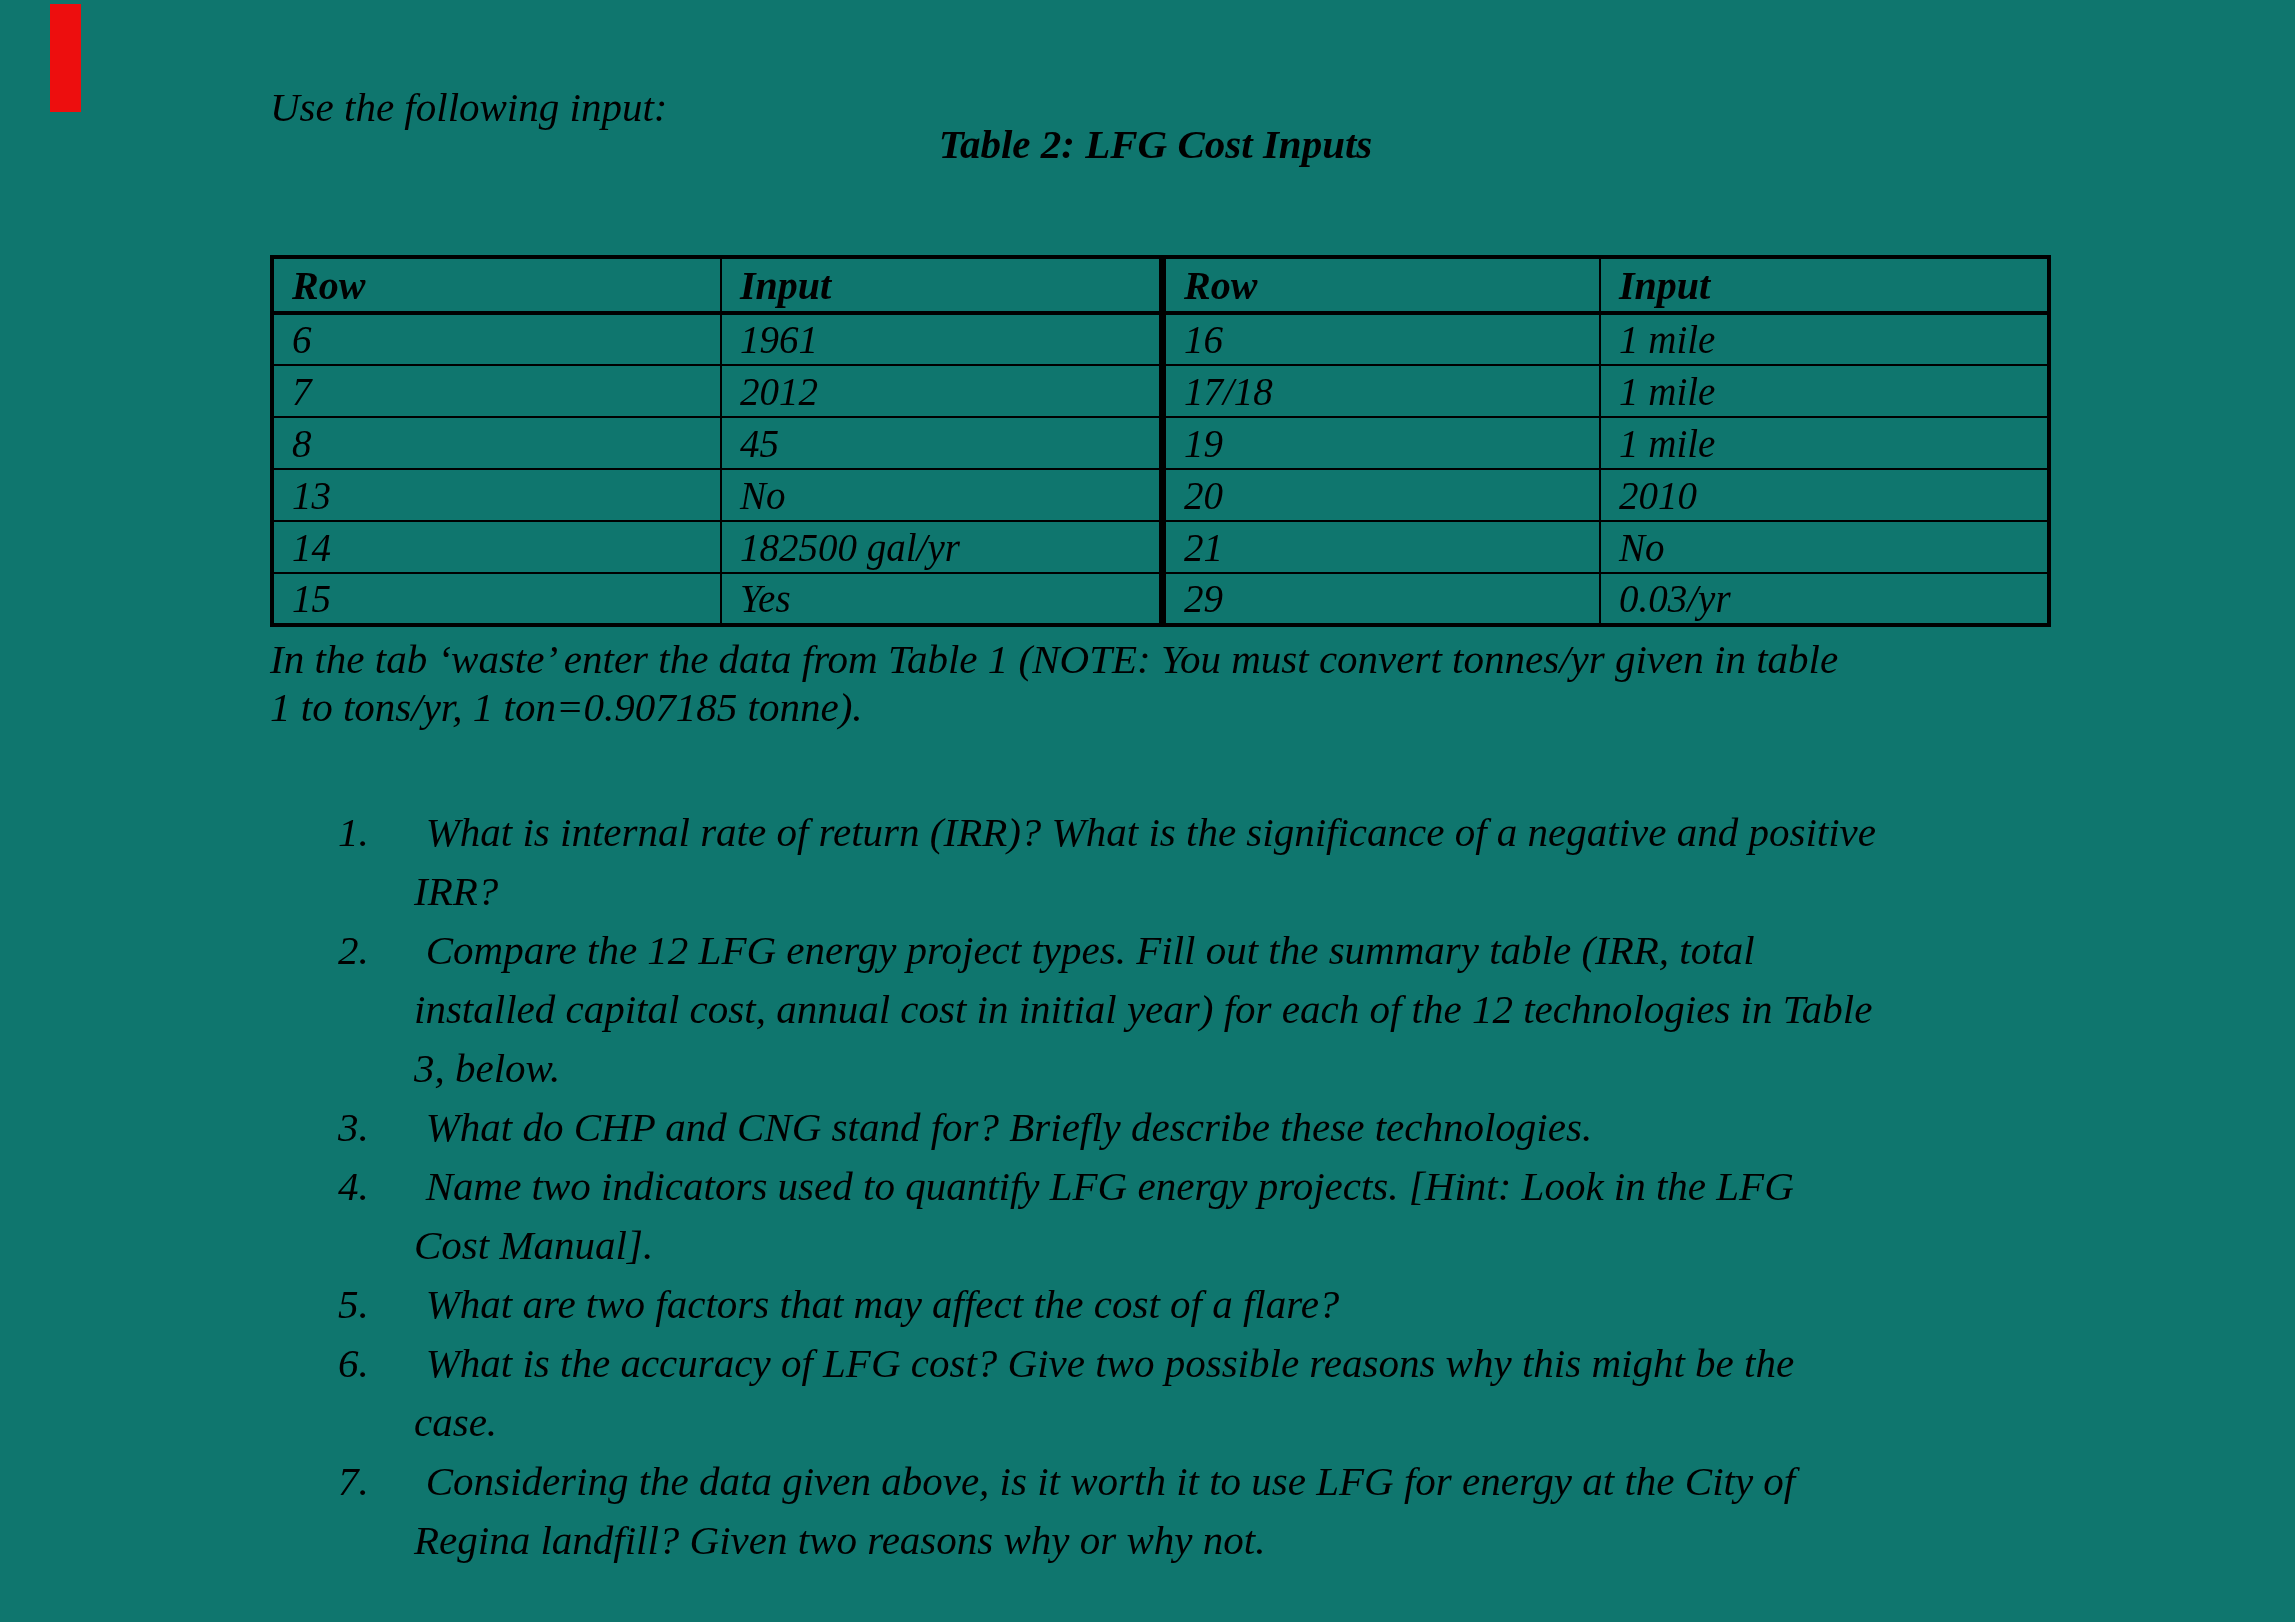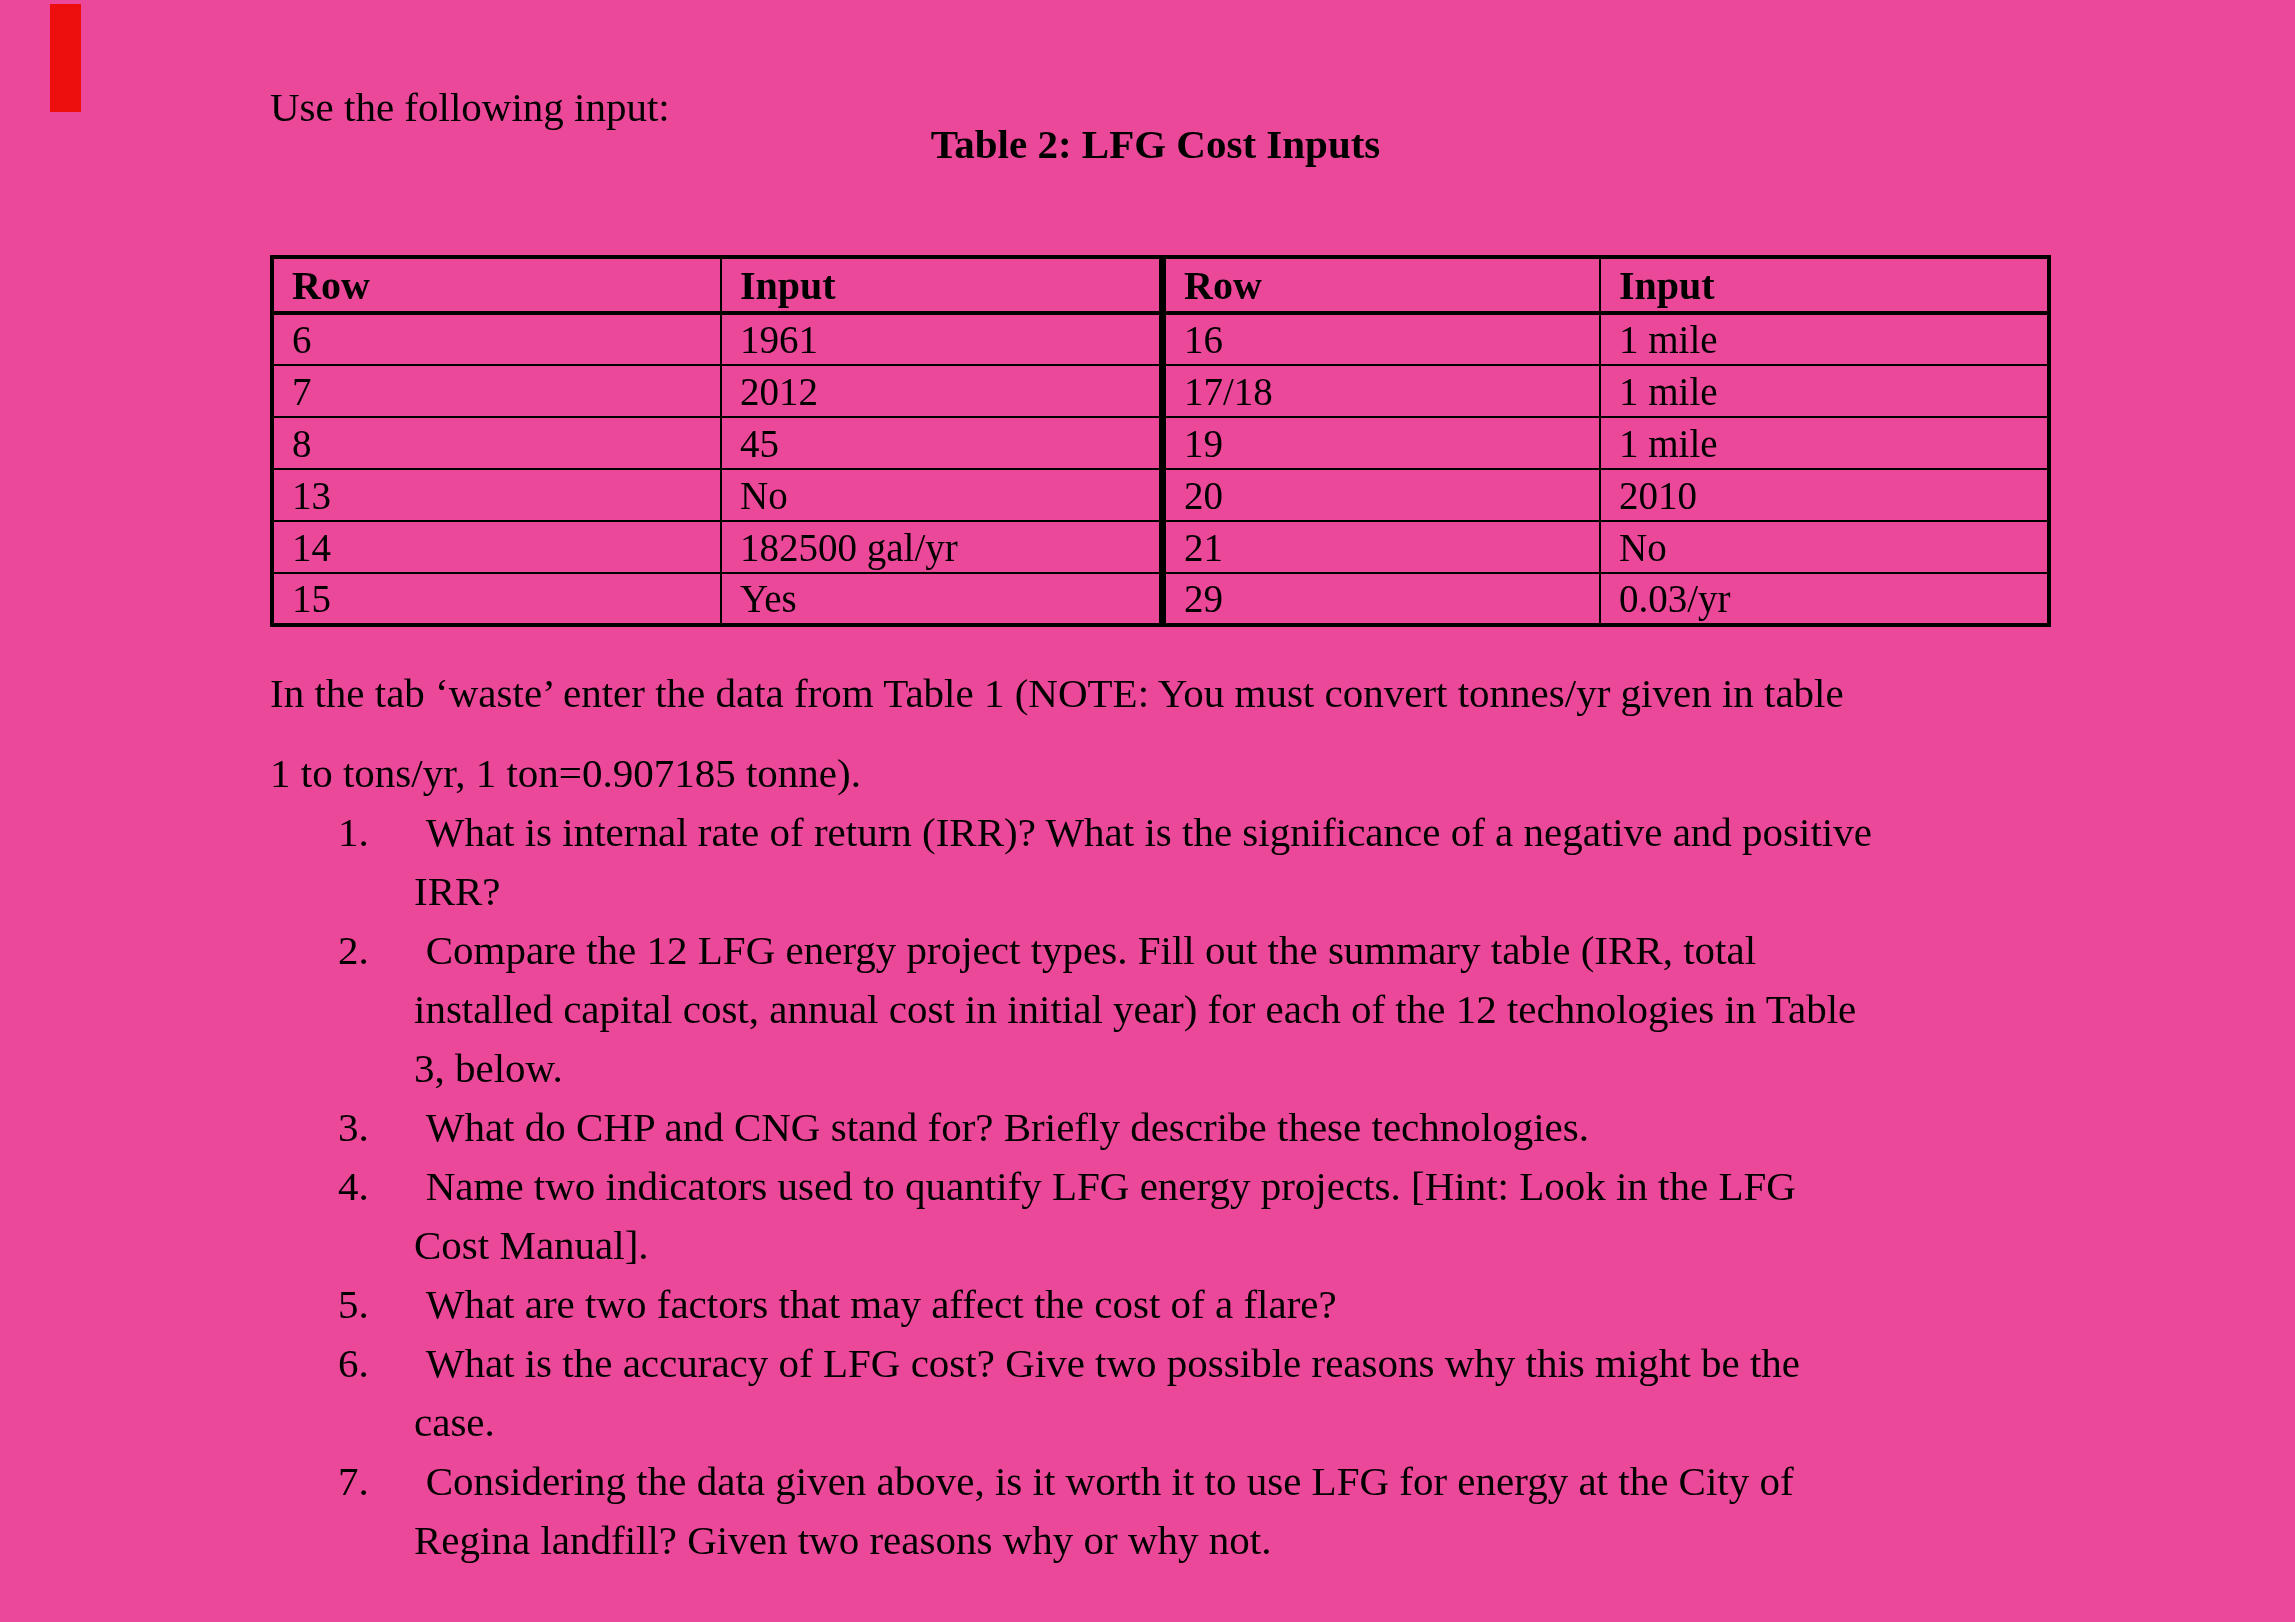--- a/index.html
+++ b/index.html
@@ -4,24 +4,25 @@
 <style>
   html, body {
     margin: 0;
     padding: 0;
     background: #ffffff;
   }
   #page {
     position: relative;
     width: 2295px;
     height: 1623px;
-    background: #ec4899;
+    background: #0f766e;
     font-family: "Liberation Serif", "DejaVu Serif", serif;
     color: #000000;
     overflow: hidden;
+    font-style: italic;
   }
   #red-marker {
     position: absolute;
     left: 50px;
     top: 3.6px;
     width: 31px;
     height: 108px;
   }
   #intro-line {
     position: absolute;
@@ -67,24 +68,24 @@
   #cost-table tr { height: 52px; }
   #cost-table tr.header-row { height: 56px; }
   #cost-table .c1 { width: 428px; }
   #cost-table .c2 { width: 419px; }
   #cost-table .c3 { width: 415px; }
   #cost-table .c4 { width: 428px; }
   #cost-table .mid { border-left: 7.2px solid #000000; }
   #note-paragraph {
     position: absolute;
     left: 270px;
-    top: 653px;
+    top: 635px;
     width: 1809px;
     font-size: 41px;
-    line-height: 80px;
+    line-height: 48px;
     white-space: pre-line;
   }
   #question-list {
     position: absolute;
     left: 338px;
     top: 803px;
     width: 1791px;
     font-size: 41px;
     line-height: 59px;
   }

